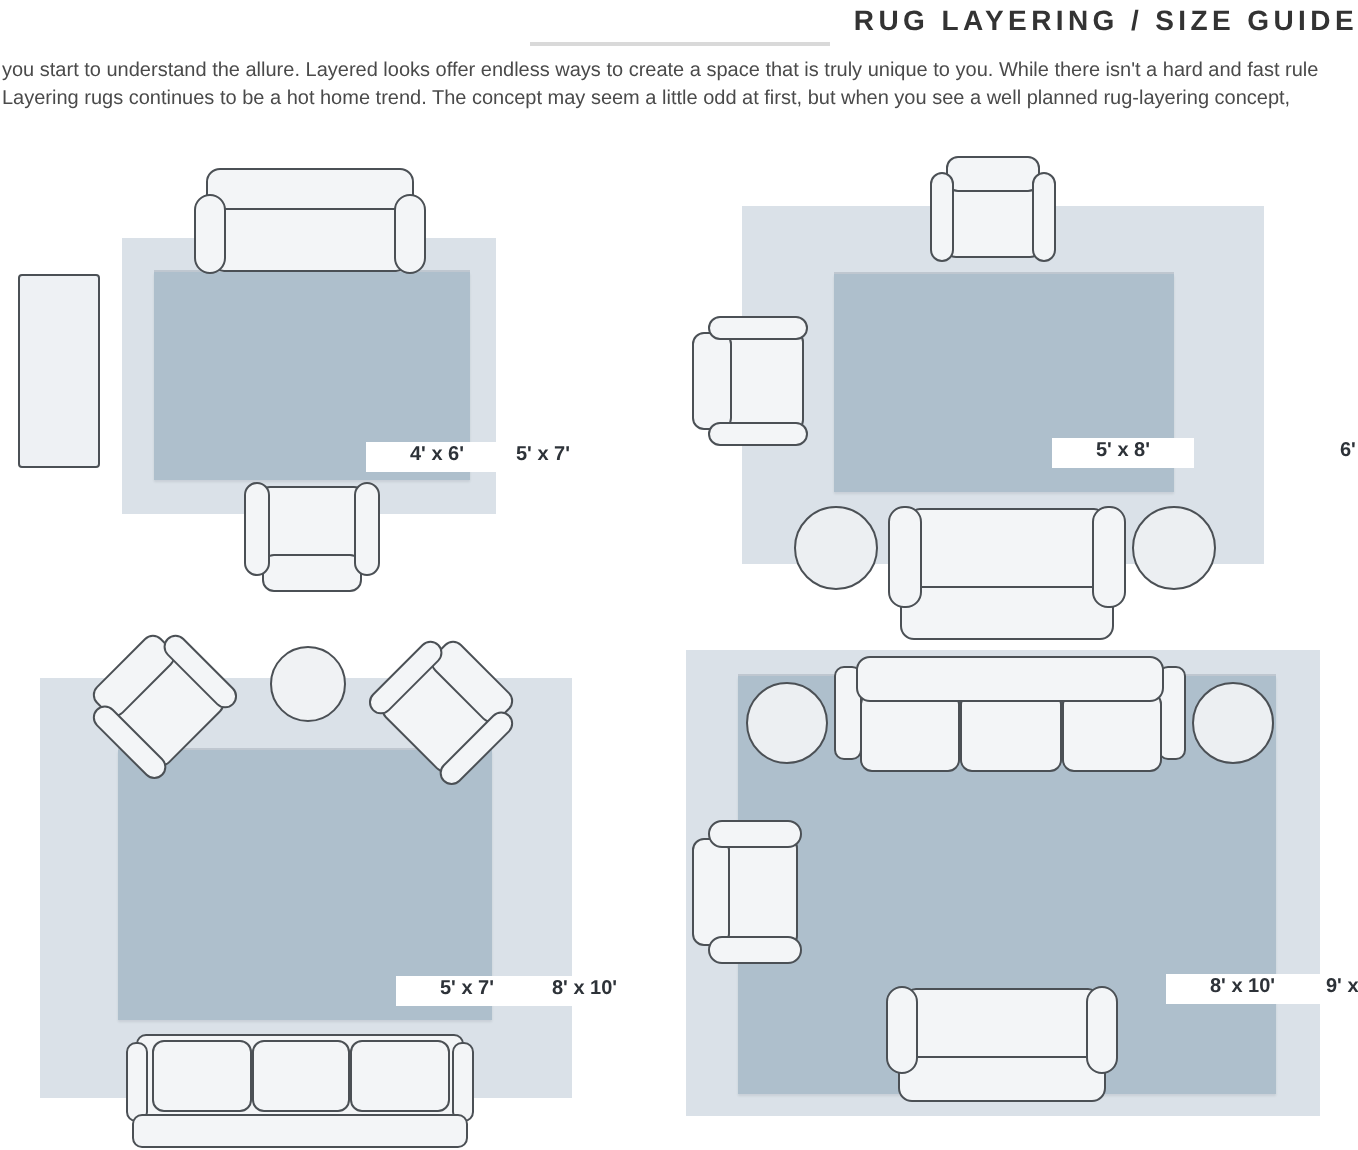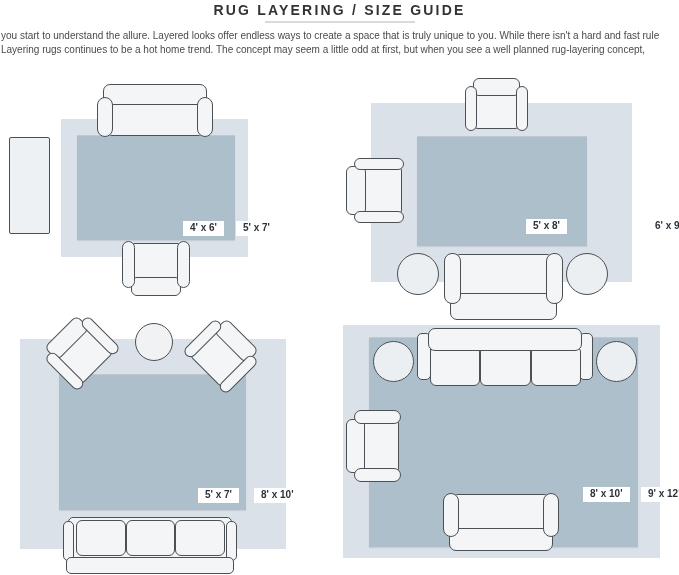--- a/index.html
+++ b/index.html
@@ -2,21 +2,21 @@
 <html><head>
 <meta charset="utf-8">
 <style>
   html,body { margin:0; padding:0; background:#ffffff; }
   .canvas {
     position:relative; width:679px; height:575px; background:#ffffff;
     font-family:"Liberation Sans", sans-serif; overflow:hidden;
   }
   .page-title {
     position:absolute; left:0; top:2px; width:100%;
-    text-align:center; font-size:14px; font-weight:600;
+    text-align:right; font-size:14px; font-weight:600;
     letter-spacing:2.2px; color:#333333; white-space:nowrap;
   }
   .title-divider {
     position:absolute; left:265px; top:21px; width:150px; height:2px;
     background:#d9d9d9;
   }
   .intro { position:absolute; left:1px; top:29px; color:#4a4a4a; font-size:10px; }
   .intro div { white-space:nowrap; line-height:14px; }
 
   .rug-outer { position:absolute; background:#dae1e8; }
@@ -55,21 +55,21 @@
   .sofa3up .u3-body { left:3%; right:3%; top:0; bottom:22%; border-radius:5px; z-index:1; }
   .sofa3up .u3-c { top:5%; height:64%; width:28.5%; border-radius:6px; z-index:2; }
   .sofa3up .u3-c1 { left:7.5%; } .sofa3up .u3-c2 { left:36%; } .sofa3up .u3-c3 { left:64.5%; }
   .sofa3up .u3-arml { left:0; top:7%; width:6.5%; height:70%; border-radius:5px; z-index:3; }
   .sofa3up .u3-armr { right:0; top:7%; width:6.5%; height:70%; border-radius:5px; z-index:3; }
   .sofa3up .u3-rail { left:2%; right:2%; bottom:0; height:30%; border-radius:5px; z-index:4; }
 
   .rug-label {
     position:absolute; background:#ffffff; color:#2d3238;
     font-size:10px; font-weight:700; line-height:12px;
-    padding:1px 7px 2px; white-space:nowrap; z-index:6;
+    padding:1px 22px 2px; white-space:nowrap; z-index:6;
   }
 </style>
 </head>
 <body>
 
 <div class="canvas">
 
   <div class="page-title">RUG LAYERING / SIZE GUIDE</div>
   <div class="title-divider"></div>
   <div class="intro">

